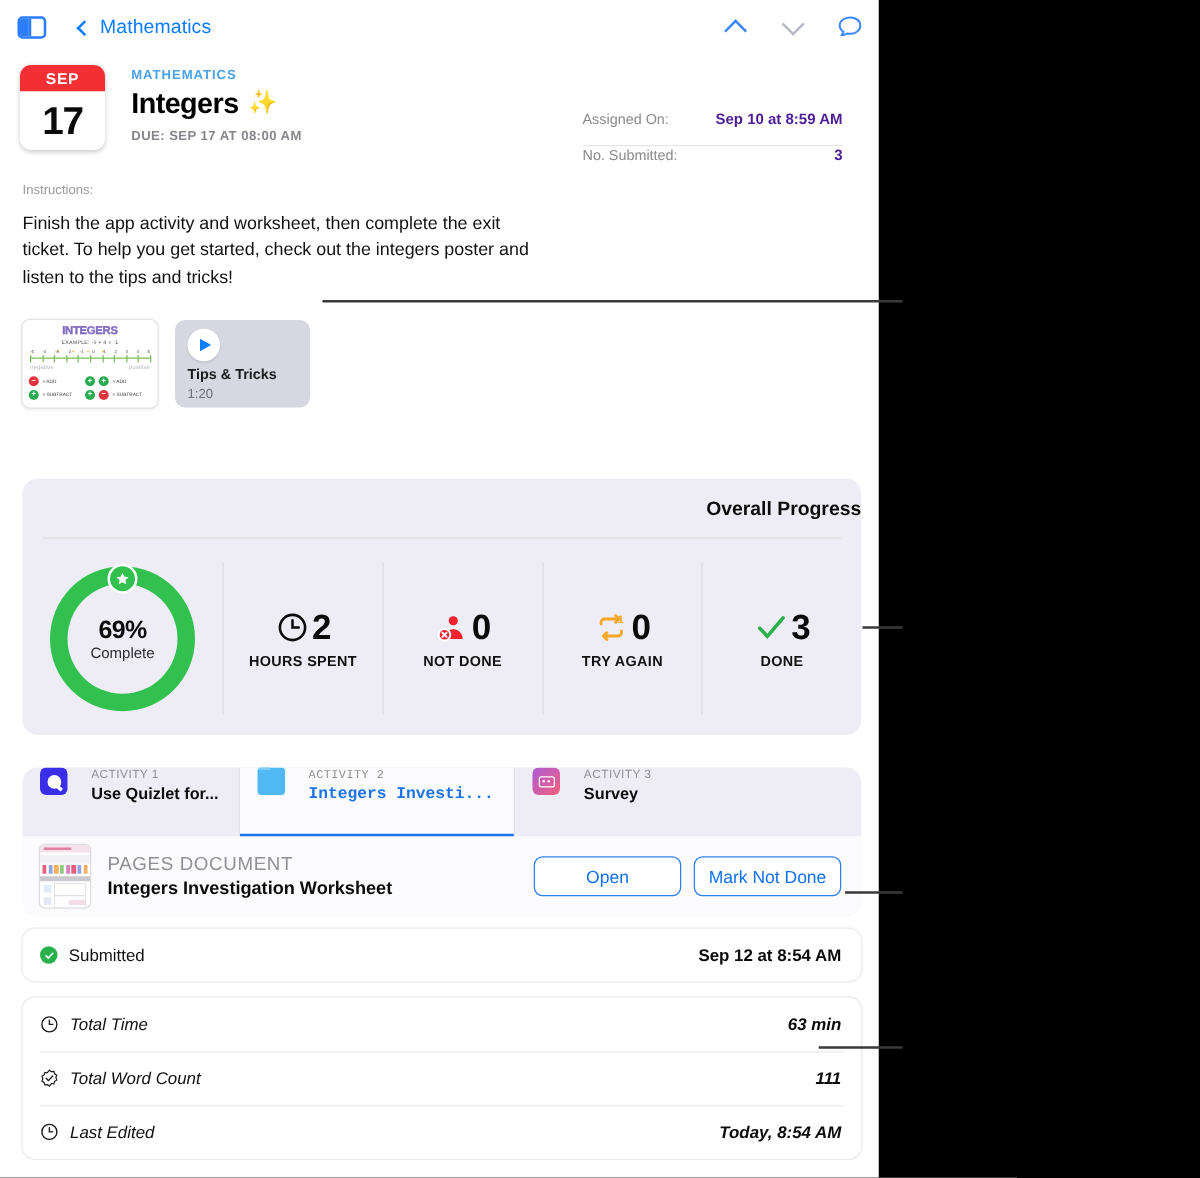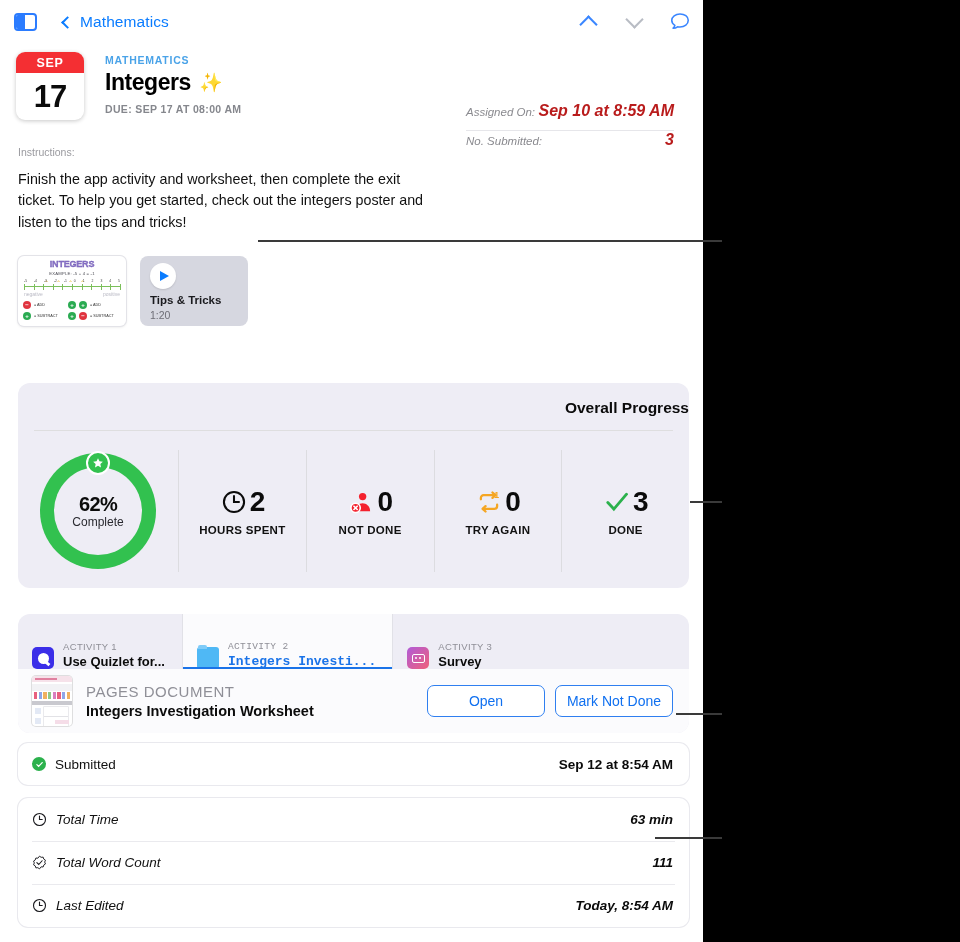--- a/index.html
+++ b/index.html
@@ -107,30 +107,30 @@
     font-size: 23px; font-weight: bold; color: #000;
     letter-spacing: -.45px;
   }
   .sparkle { margin-left: 8px; font-size: 19px; line-height: 1; }
   .due-line {
     font-size: 10.5px; font-weight: bold; color: #85878d;
     letter-spacing: .35px; margin-top: 7px;
   }
 
   .meta-table {
-    position: absolute; left: 466px; top: 58px; width: 208px; font-style: italic;
+    position: absolute; left: 466px; top: 44px; width: 208px;
   }
   .meta-row {
     display: flex; justify-content: space-between; align-items: baseline;
     height: 29px;
     border-bottom: 1px solid #e6e6ea;
   }
   .meta-row:last-child { border-bottom: none; }
   .meta-key { font-size: 11.5px; color: #8a8a8f; }
-  .meta-val { font-size: 16px; color: #b91c1c; font-weight: bold; }
+  .meta-val { font-size: 12px; color: #4c1d95; font-weight: bold; }
 
   
   .instr-wrap { padding: 26px 16px 0 18px; }
   .instr-label { font-size: 10.5px; color: #9a9a9f; margin-bottom: 11px; }
   .instr-body {
     font-size: 14.3px; color: #111; line-height: 1.5;
     max-width: 420px;
   }
 
   
@@ -278,21 +278,21 @@
   .stat-ico { width: 26px; height: 26px; display: block; }
 
   
   .act-card {
     margin: 26px 14px 0 18px;
     background: #eeedf5; border-radius: 12px;
     overflow: hidden;
   }
   .tabs { display: flex; height: 55px; }
   .tab {
-    display: flex; align-items: flex-end; gap: 9px;
+    display: flex; align-items: flex-start; gap: 19px;
     padding: 0 16px 0 14px;
     border-right: 1px solid #e1e1e7;
     cursor: pointer; position: relative;
     min-width: 165px;
   }
   .tab.active { background: #fbfbfd; font-family: Liberation Mono, monospace; }
   .tab.active::after {
     content: ""; position: absolute;
     left: 0; right: 0; bottom: 0; height: 2.5px;
     background: #1a73e8;
@@ -502,21 +502,21 @@
   </div>
 
   <div class="progress-card">
     <div class="progress-title">Overall Progress</div>
     <div class="progress-divider"></div>
     <div class="progress-body">
 
       <div class="ring-wrap">
         <div class="ring">
           <div class="ring-text">
-            <div class="ring-pct">62%</div>
+            <div class="ring-pct">69%</div>
             <div class="ring-cap">Complete</div>
           </div>
           <div class="star-badge">
             <svg viewBox="0 0 24 24">
               <path d="M12 2.5l2.9 6.2 6.8.8-5 4.6 1.3 6.7-6-3.4-6 3.4 1.3-6.7-5-4.6 6.8-.8z" fill="#fff"></path>
             </svg>
           </div>
         </div>
       </div>
 

